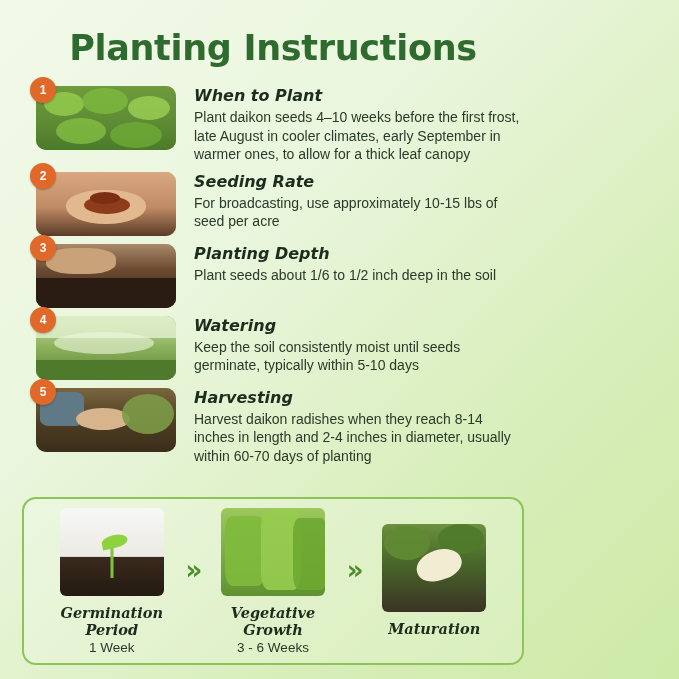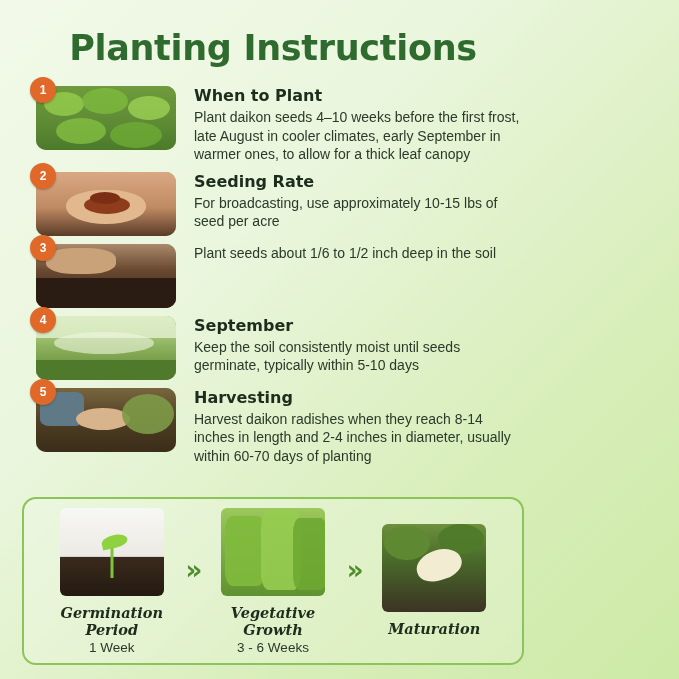--- a/index.html
+++ b/index.html
@@ -73,20 +73,21 @@
     padding-left: 18px;
     flex: 1 1 auto;
     padding-top: 0px;
   }
   .step-title {
     font-size: 16px;
     font-weight: bold;
     color: #1d2d1d;
     margin: 0 0 3px 0;
     font-family: "DejaVu Sans", sans-serif;
+    font-style: italic;
   }
   .step-body {
     font-size: 14px;
     color: #2a3a2a;
     line-height: 1.33;
     margin: 0;
   }
   
   .art { position:absolute; inset:0; }
   .t1 { background: linear-gradient(180deg,#6f9b3d 0%,#5d8a34 60%,#4b7a2a 100%); }
@@ -197,36 +198,37 @@
     <div class="step">
       <div class="thumb-wrap">
         <div class="badge">3</div>
         <div class="thumb">
           <div class="art t3"></div>
           <div class="blob" style="left:10px;top:4px;width:70px;height:26px;background:#c9a279;opacity:1;border-radius:40%;"></div>
           <div class="blob" style="left:0px;top:34px;width:140px;height:32px;background:#2a1c12;opacity:1;border-radius:0;"></div>
         </div>
       </div>
       <div class="step-text">
+        <p class="step-title">Planting Depth</p>
         <p class="step-body">Plant seeds about 1/6 to 1/2 inch deep in the soil</p>
       </div>
     </div>
 
     <div class="step">
       <div class="thumb-wrap">
         <div class="badge">4</div>
         <div class="thumb">
           <div class="art t4"></div>
           <div class="blob" style="left:0px;top:0px;width:140px;height:22px;background:#dfeec9;opacity:0.85;border-radius:0;"></div>
           <div class="blob" style="left:18px;top:16px;width:100px;height:22px;background:#eef6e0;opacity:0.6;"></div>
           <div class="blob" style="left:0px;top:44px;width:140px;height:20px;background:#4f7a2b;opacity:1;border-radius:0;"></div>
         </div>
       </div>
       <div class="step-text">
-        <p class="step-title">September</p>
+        <p class="step-title">Watering</p>
         <p class="step-body">Keep the soil consistently moist until seeds germinate, typically within 5-10 days</p>
       </div>
     </div>
 
     <div class="step">
       <div class="thumb-wrap">
         <div class="badge">5</div>
         <div class="thumb">
           <div class="art t5"></div>
           <div class="blob" style="left:4px;top:4px;width:44px;height:34px;background:#5f7a86;opacity:1;border-radius:20%;"></div>

